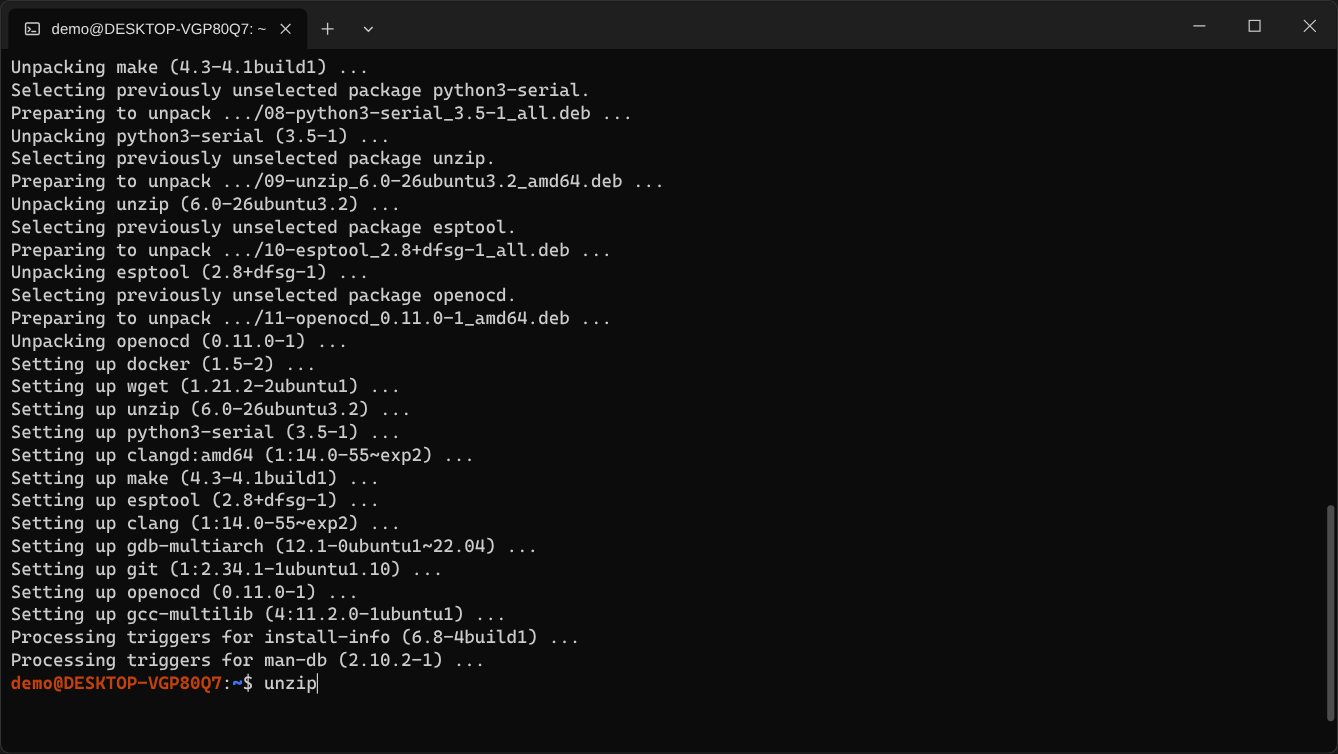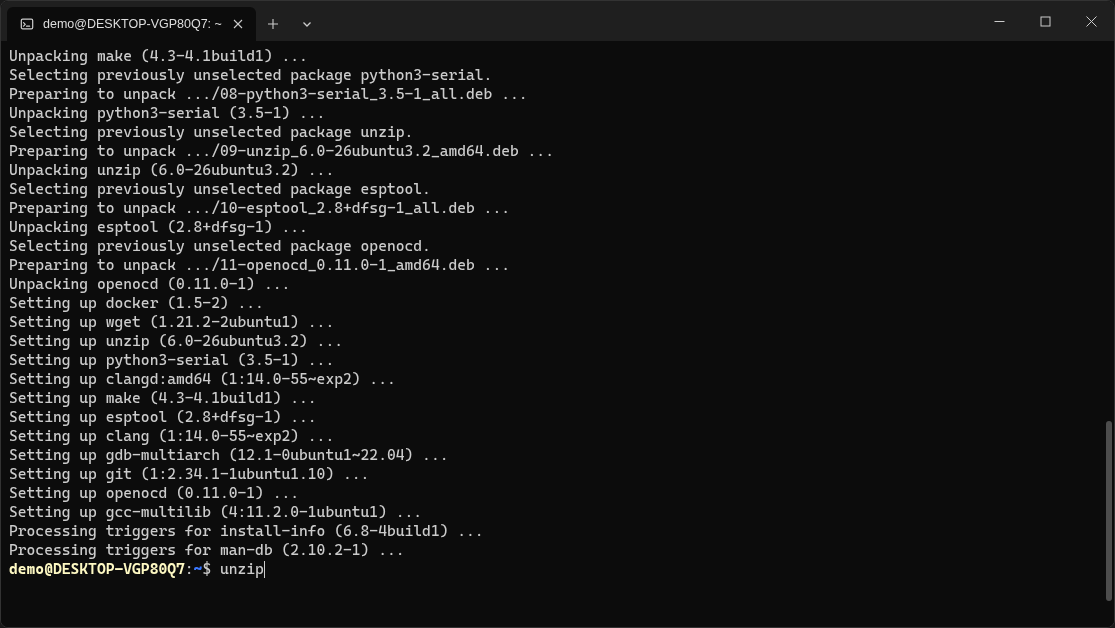--- a/index.html
+++ b/index.html
@@ -90,21 +90,21 @@
     font-size: 15px;
     line-height: 19px;
     color: #cccccc;
     white-space: pre;
   }
   .prompt-line {
     font-family: "Cascadia Mono", "Consolas", monospace;
     font-size: 15px;
     line-height: 19px;
   }
-  .p-user { color: #fef9c3; font-weight: bold; }
+  .p-user { color: #c2410c; font-weight: bold; }
   .p-colon { color: #cccccc; }
   .p-path { color: #3b78ff; font-weight: bold; }
   .p-dollar { color: #cccccc; }
   .p-cmd { color: #cccccc; }
   .cursor {
     display: inline-block;
     width: 1px; height: 17px;
     background: #cccccc;
     vertical-align: text-bottom;
     margin-left: 0px;

